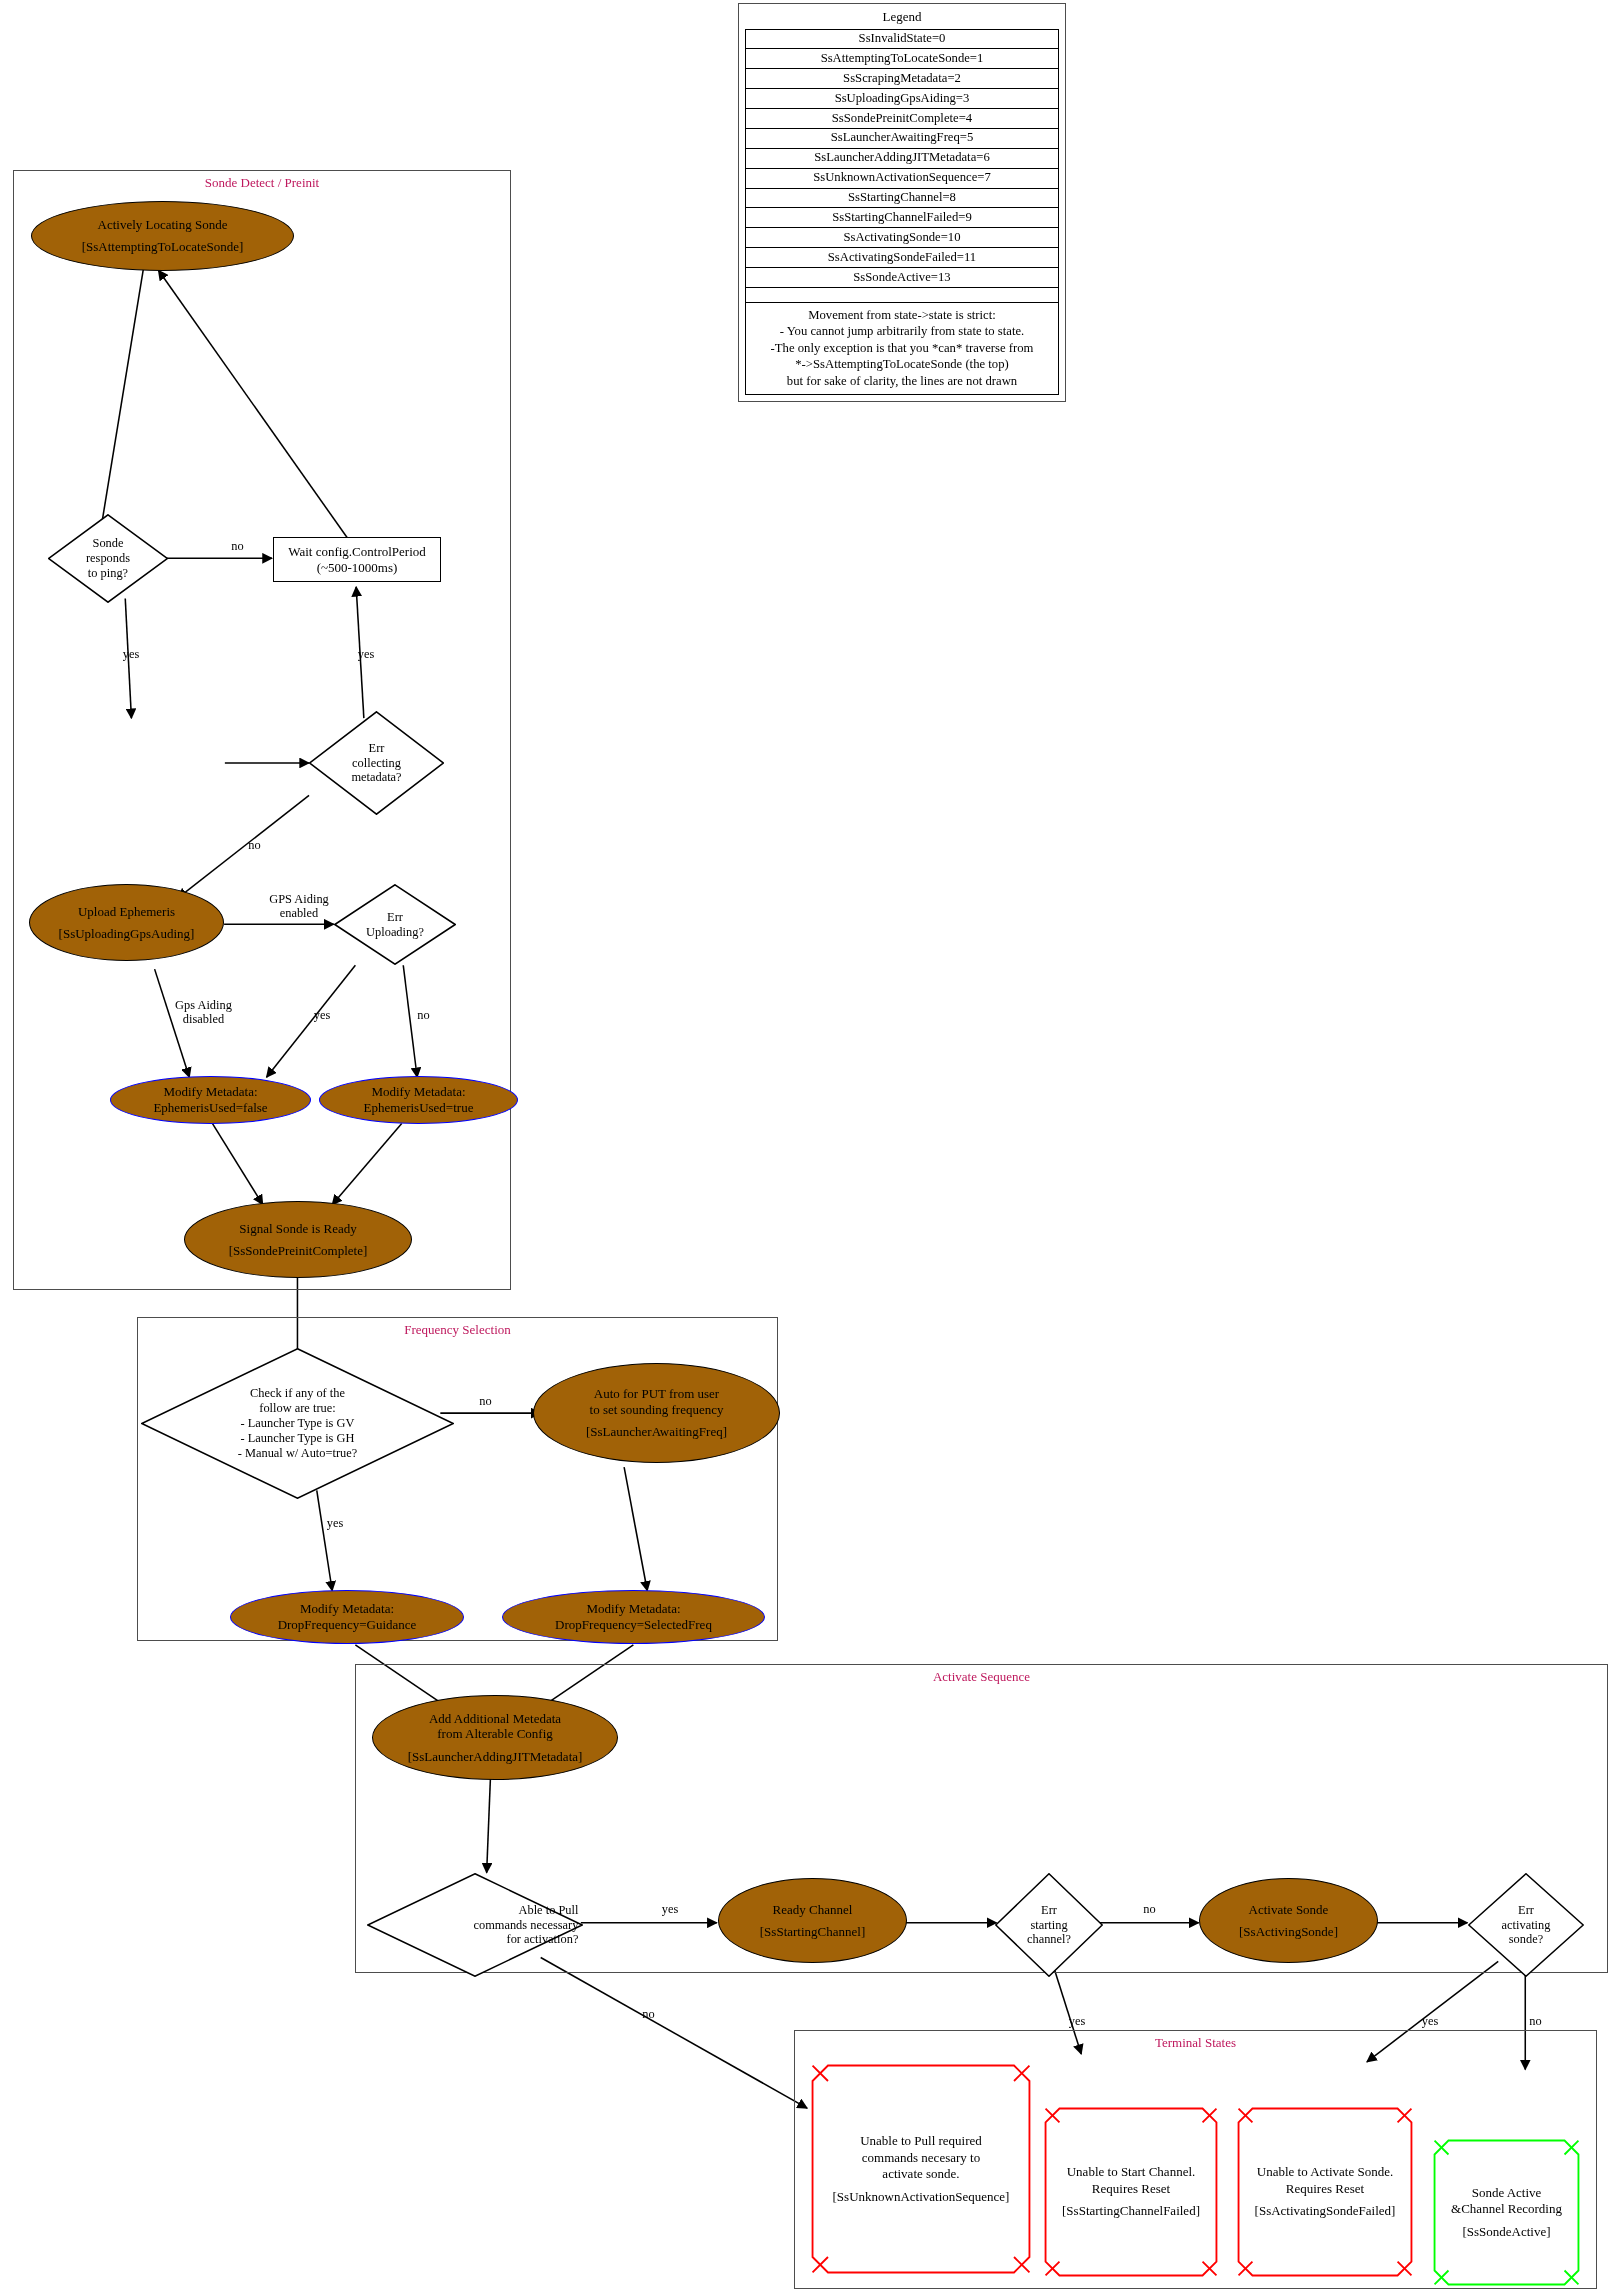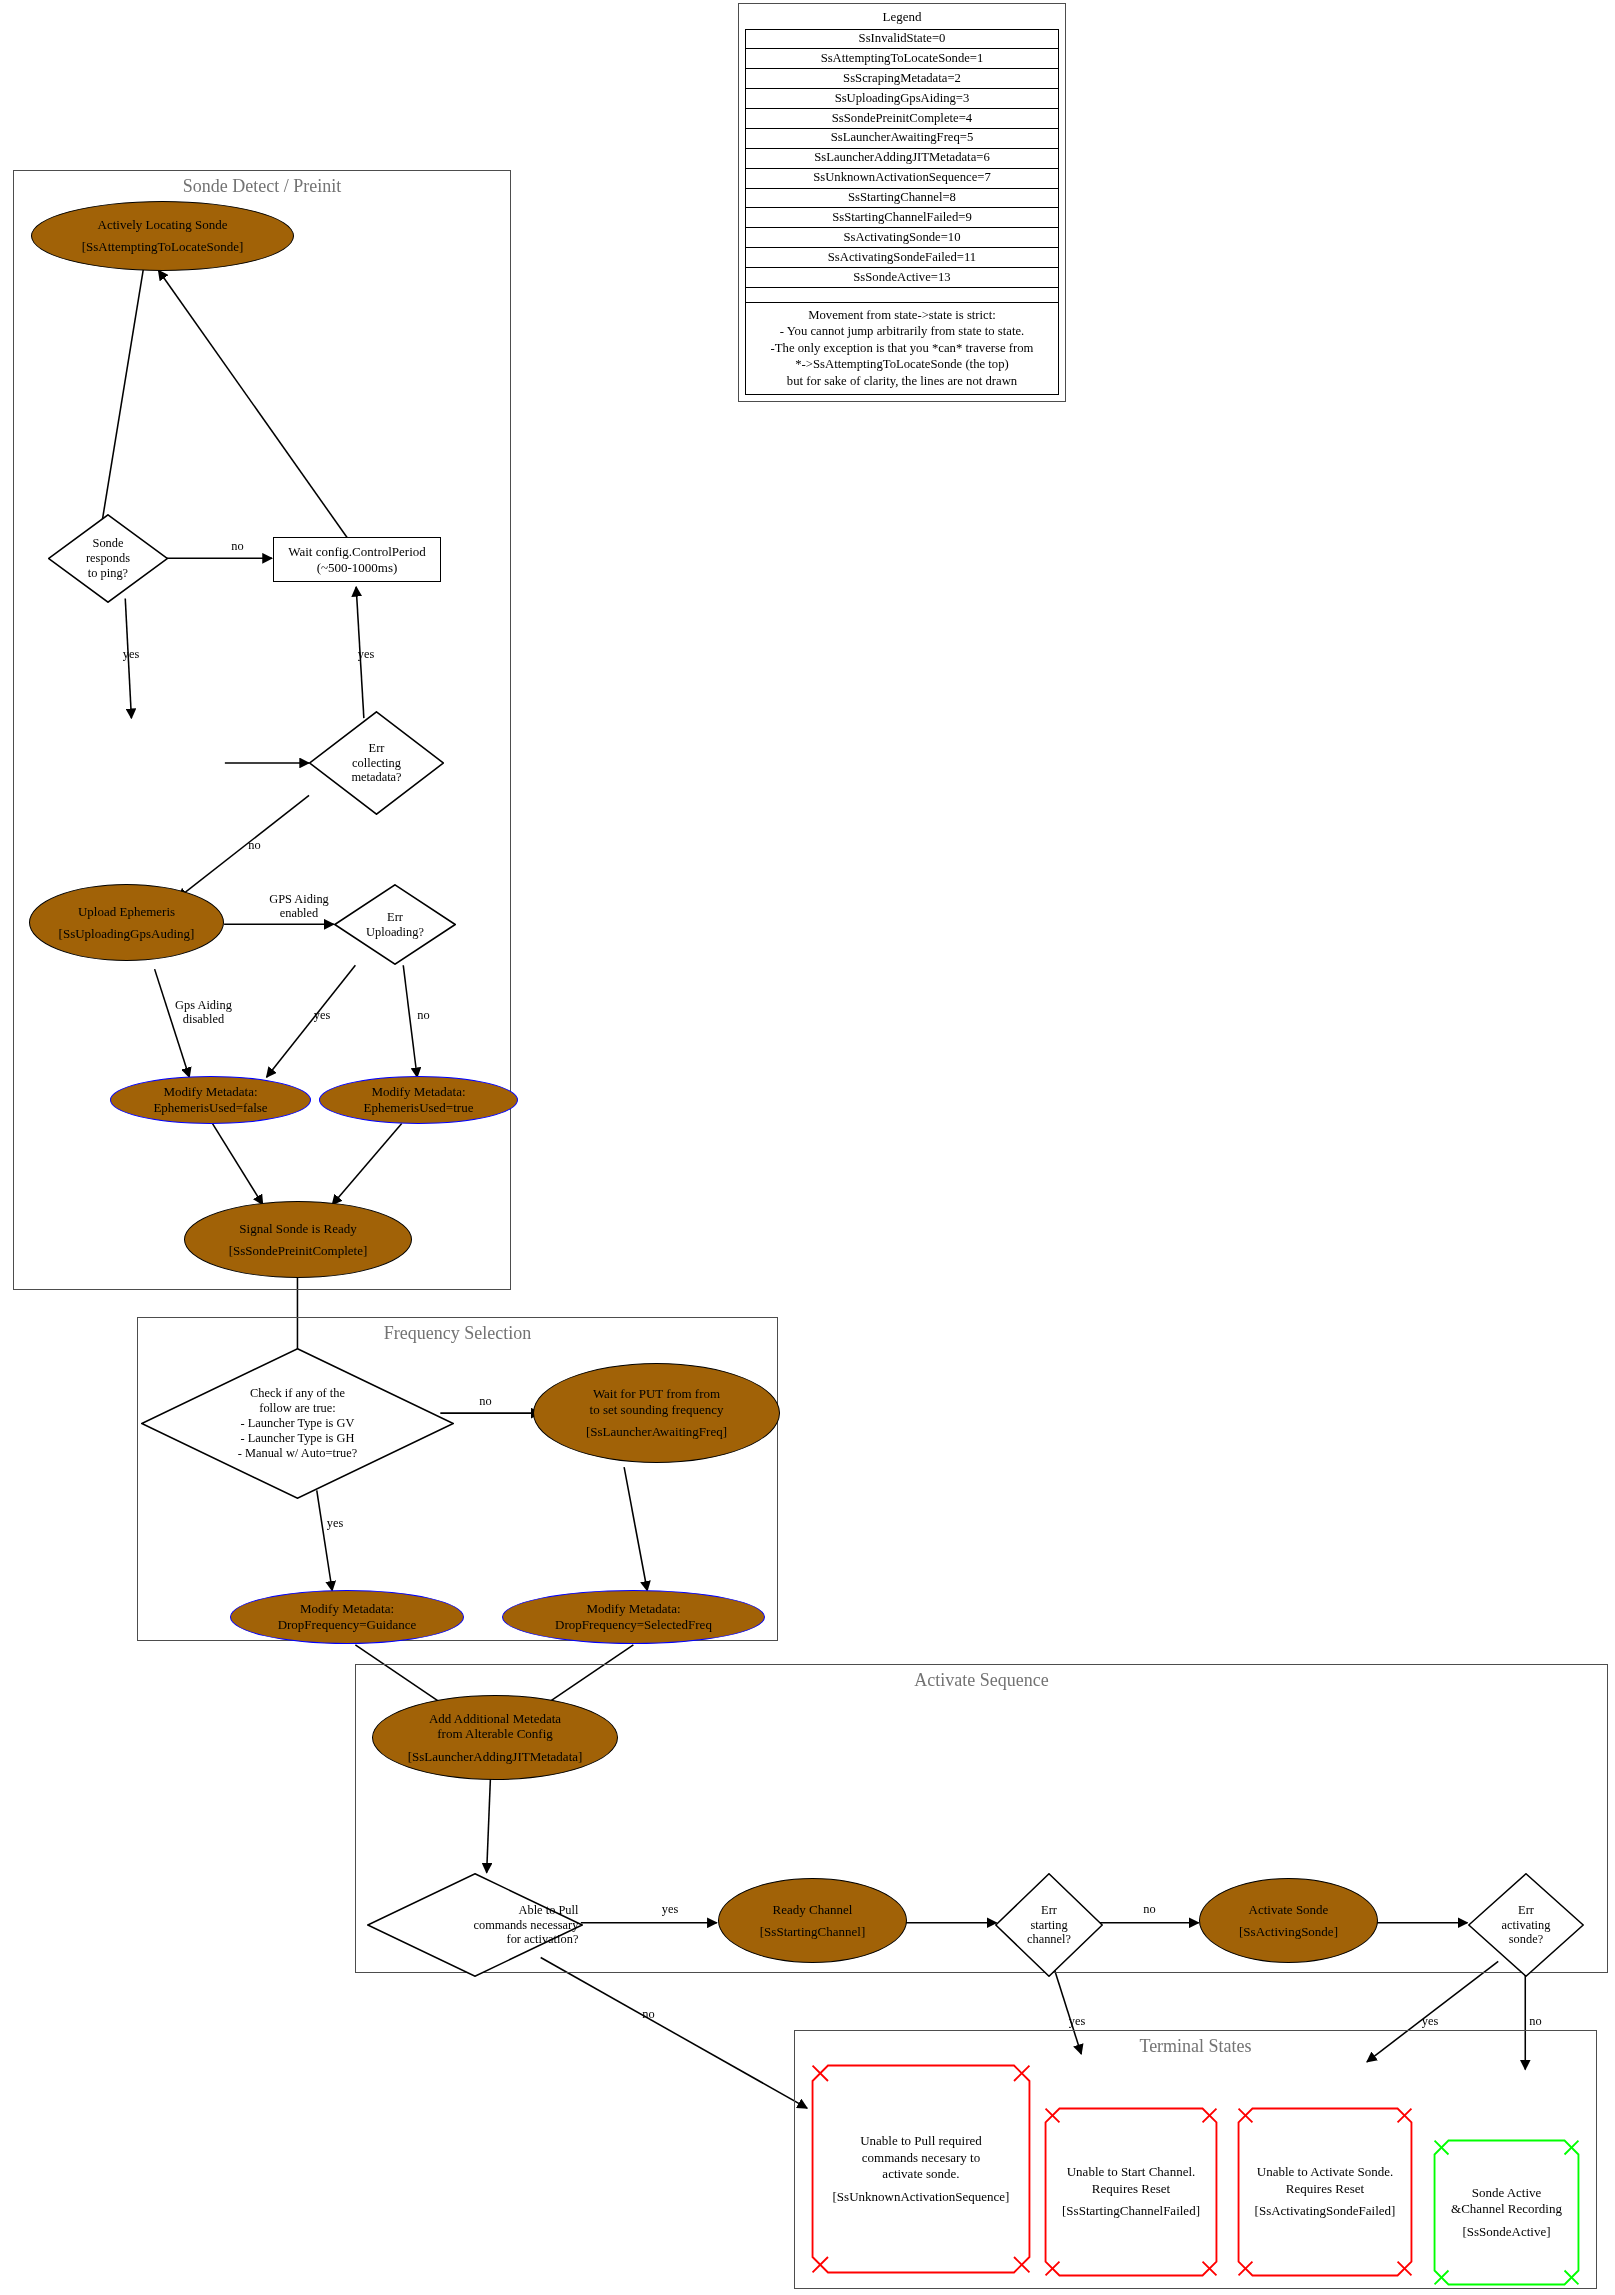--- a/index.html
+++ b/index.html
@@ -26,23 +26,23 @@
     position:absolute;
     border:1.2px solid #4d4d4d;
     background:transparent;
     box-sizing:border-box;
   }
   .cluster-label{
     position:absolute;
     left:0; right:0;
     top:4.6px;
     text-align:center;
-    font-size:18px;
+    font-size:13px;
     line-height:1.15;
-    color:#737373;
+    color:#be185d;
   }
   .node{
     position:absolute;
     box-sizing:border-box;
     display:flex;
     align-items:center;
     justify-content:center;
     text-align:center;
     line-height:1.2;
     font-size:13px;
@@ -342,21 +342,21 @@
     </svg>
     <div class="inner" style="white-space:pre-line; font-size:12.4px;">Check if any of the
 follow are true:
 - Launcher Type is GV
 - Launcher Type is GH
 - Manual w/ Auto=true?</div>
   </div>
 
   <div class="node ellipse" style="left:533px; top:1363px; width:247px; height:100px;">
     <div class="inner">
-      <span style="white-space:pre-line;">Wait for PUT from from
+      <span style="white-space:pre-line;">Auto for PUT from user
 to set sounding frequency</span>
       <span class="gap"></span>
       <span>[SsLauncherAwaitingFreq]</span>
     </div>
   </div>
 
   <div class="node ellipse blue" style="left:230px; top:1590px; width:234px; height:54px;">
     <div class="inner" style="white-space:pre-line;">Modify Metadata:
 DropFrequency=Guidance</div>
   </div>

